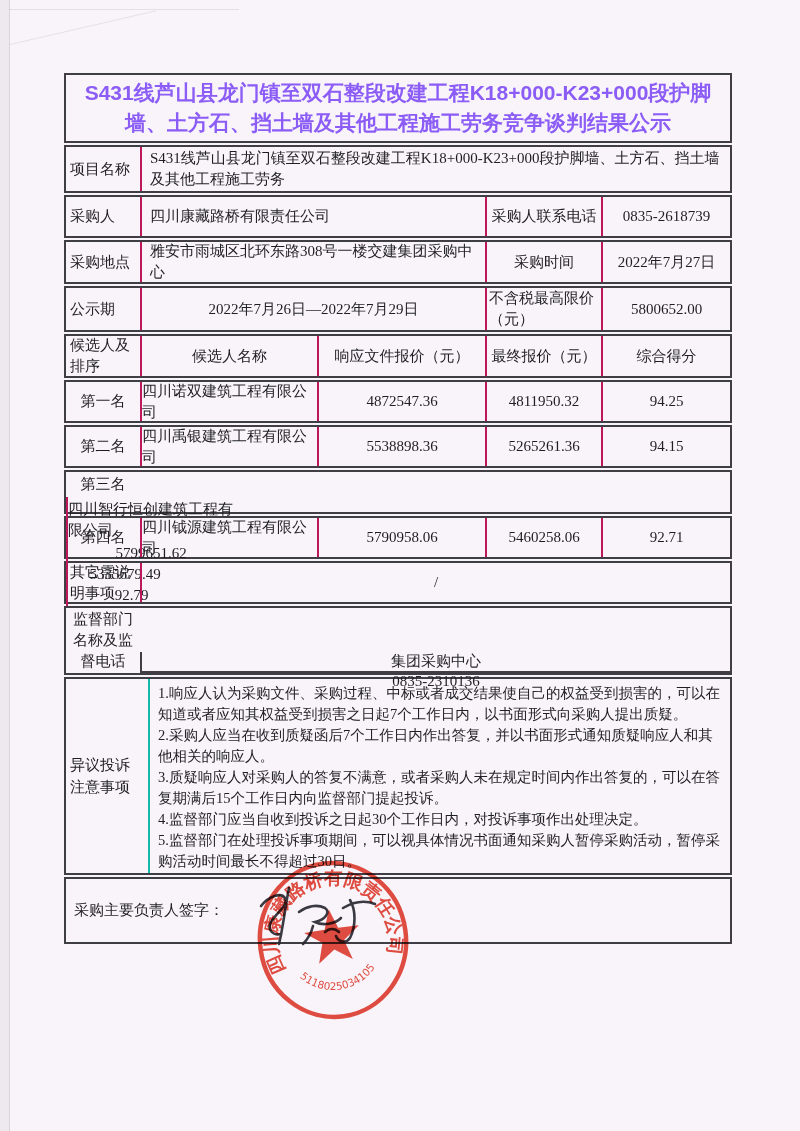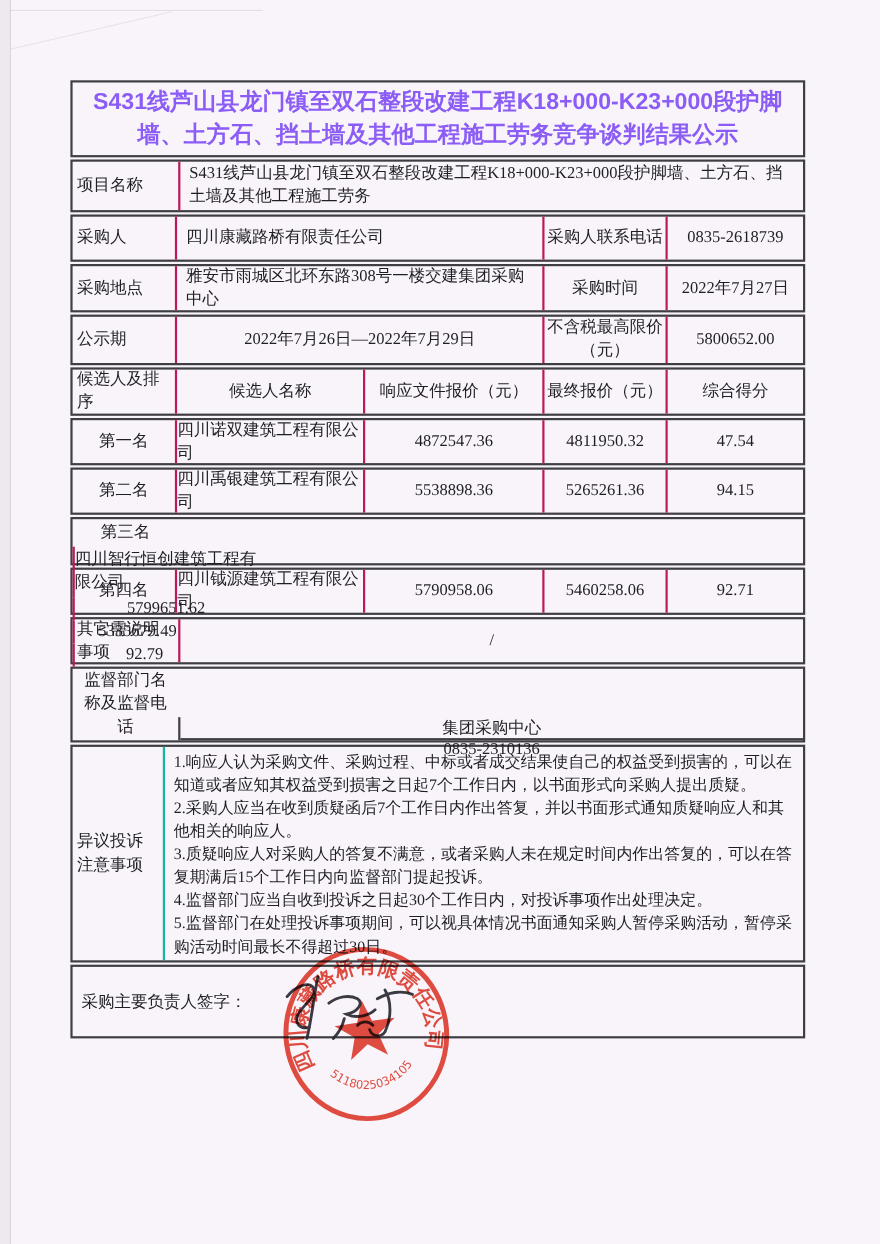--- a/index.html
+++ b/index.html
@@ -22,26 +22,26 @@
   .row{
     box-sizing:border-box;
     display:flex;
     border:2px solid #3f3e44;
     margin-top:2px;
     background:transparent;
   }
   .row.first{margin-top:0;}
   .c{box-sizing:border-box;display:flex;align-items:center;font-size:15px;line-height:21px;}
   .c + .c{border-left:2px solid #be185d;}
-  .label{width:96px;padding:2px 4px;}
+  .label{width:74px;padding:2px 4px;}
   .lleft{justify-content:flex-start;text-align:left;}
   .lcenter{justify-content:center;text-align:center;}
   .v-wide{flex:1;padding:3px 8px;}
   .v1{width:345px;padding:2px 8px;}
-  .l2{width:116px;justify-content:center;text-align:center;padding:16px 2px;}
+  .l2{width:116px;justify-content:center;padding:16px 2px;}
   .v2{width:129px;justify-content:center;text-align:center;padding:2px 2px;}
   .cn{width:177px;padding:2px 0;}
   .cp1{width:168px;justify-content:center;text-align:center;}
   .cp2{width:116px;justify-content:center;text-align:center;}
   .cs{width:129px;justify-content:center;text-align:center;}
 
   .h-title{height:70px;align-items:center;}
   .title{
     width:100%;text-align:center;
     font-family:"Liberation Sans","DejaVu Sans",sans-serif;
@@ -121,21 +121,21 @@
       <div class="c cp1">响应文件报价（元）</div>
       <div class="c cp2">最终报价（元）</div>
       <div class="c cs">综合得分</div>
     </div>
 
     <div class="row h-cand">
       <div class="c label lcenter">第一名</div>
       <div class="c cn lleft">四川诺双建筑工程有限公司</div>
       <div class="c cp1">4872547.36</div>
       <div class="c cp2">4811950.32</div>
-      <div class="c cs">47.54</div>
+      <div class="c cs">94.25</div>
     </div>
     <div class="row h-cand">
       <div class="c label lcenter">第二名</div>
       <div class="c cn lleft">四川禹银建筑工程有限公司</div>
       <div class="c cp1">5538898.36</div>
       <div class="c cp2">5265261.36</div>
       <div class="c cs">94.15</div>
     </div>
     <div class="row h-cand3">
       <div class="c label lcenter">第三名</div>

